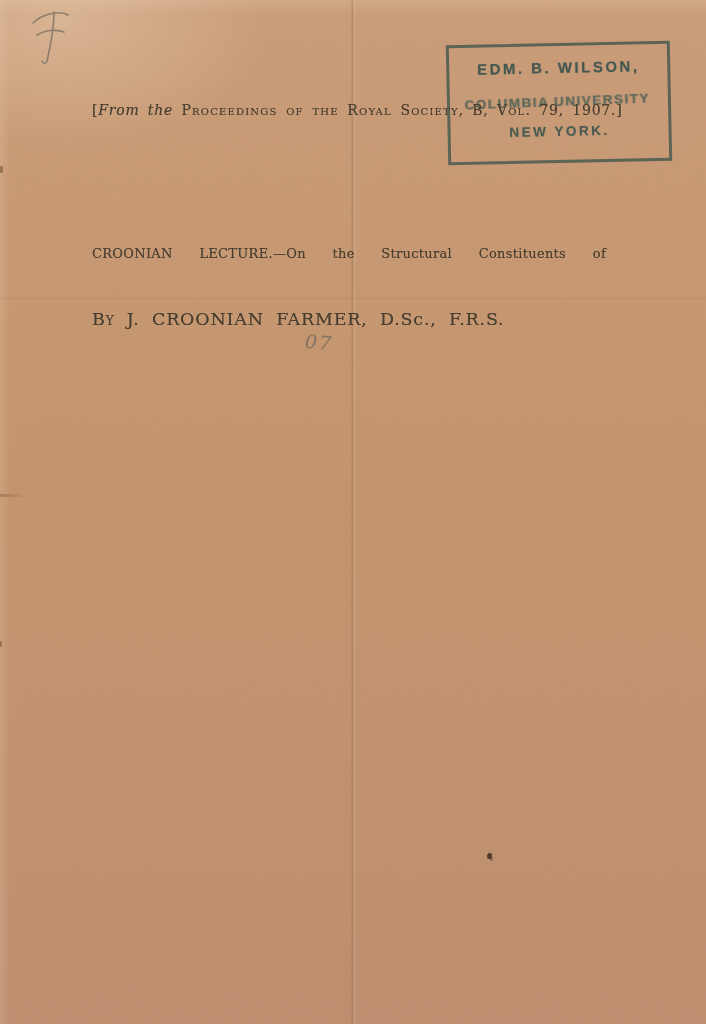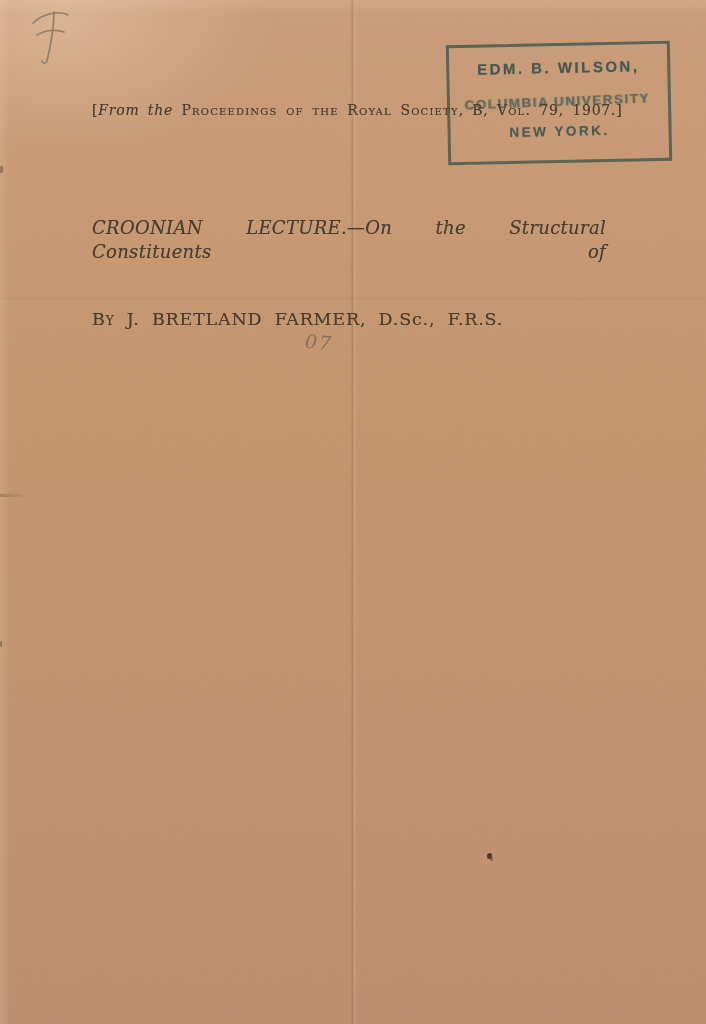--- a/index.html
+++ b/index.html
@@ -79,22 +79,22 @@
   .print { color: #483e30; text-shadow: 0 0 0.6px rgba(72,62,48,0.55); }
   .citation {
     position: absolute; left: 92px; top: 102px; width: 440px;
     font-size: 14px; letter-spacing: 0.8px; word-spacing: 3px;
     white-space: nowrap;
   }
   .citation .it { font-style: italic; }
   .citation .sc { font-variant: small-caps; letter-spacing: 1.2px; }
 
   .title-block {
-    position: absolute; left: 92px; top: 216px; width: 514px;
-    font-size: 18px; font-style: italic; line-height: 24.4px;
+    position: absolute; left: 92px; top: 242px; width: 514px;
+    font-size: 13px; line-height: 24.4px;
     letter-spacing: 0.3px;
   }
   .jline { text-align: justify; text-align-last: justify; }
 
   .byline {
     position: absolute; left: 92px; top: 309px;
     font-size: 17.5px; letter-spacing: 0.8px; word-spacing: 6px;
     white-space: nowrap;
   }
   .byline .sc { font-variant: small-caps; text-align: center; }
@@ -138,17 +138,17 @@
     <div class="stamp-line stamp-line2">COLUMBIA UNIVERSITY</div>
     <div class="stamp-line stamp-line3">NEW YORK.</div>
   </div>
 
   <div class="citation print"><span>[</span><span class="it">From the </span><span class="sc">Proceedings of the Royal Society</span><span>, B, </span><span class="sc">Vol.</span><span> 79, 1907.]</span></div>
 
   <div class="title-block print">
     <div class="jline">CROONIAN LECTURE.—On the Structural Constituents of</div>
   </div>
 
-  <div class="byline print"><span class="sc">By</span><span> J. BRETLAND FARMER, D.Sc., F.R.S.</span></div>
+  <div class="byline print"><span class="sc">By</span><span> J. CROONIAN FARMER, D.Sc., F.R.S.</span></div>
 
   <div class="pencil-note">07</div>
 
 </div>
 
 </body></html>

